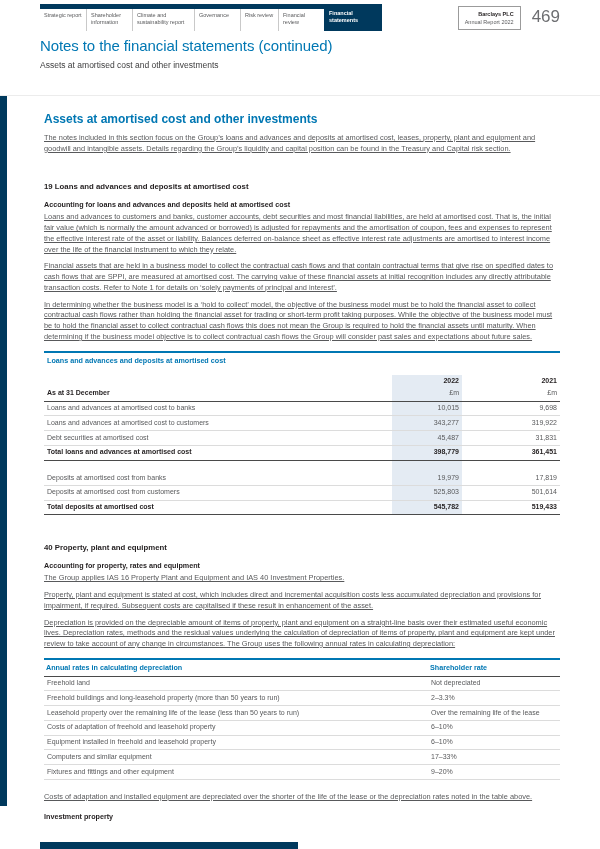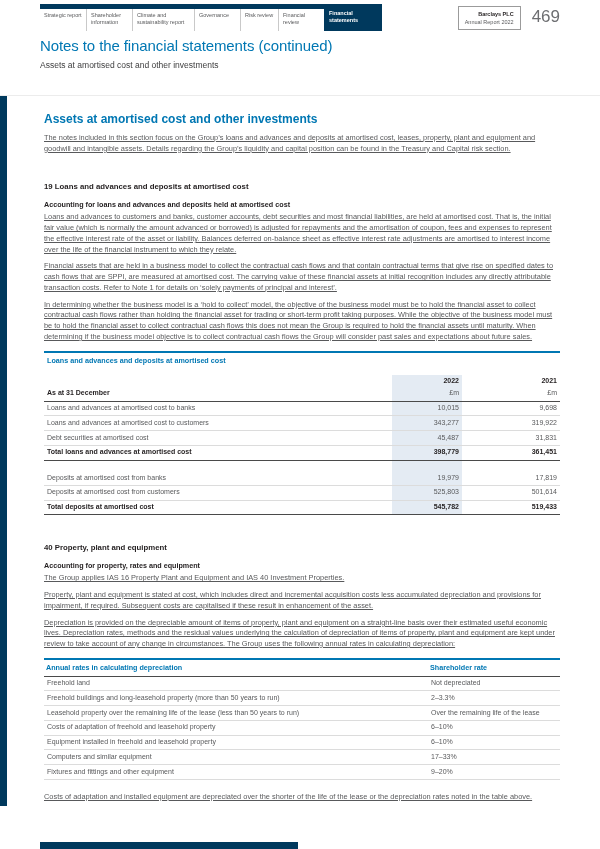--- a/index.html
+++ b/index.html
@@ -198,16 +198,17 @@
           </tr>
           <tr class="t2-row">
             <td>Fixtures and fittings and other equipment</td>
             <td class="rate">9–20%</td>
           </tr>
         </tbody>
       </table>
     </div>
 
     <p class="body" style="margin-top:5px">Costs of adaptation and installed equipment are depreciated over the shorter of the life of the lease or the depreciation rates noted in the table above.</p>
+    <div class="note-sub">Investment property</div>
   </div>
 
   <div class="bottom-bar"></div>
 </div>
 
 </body></html>

